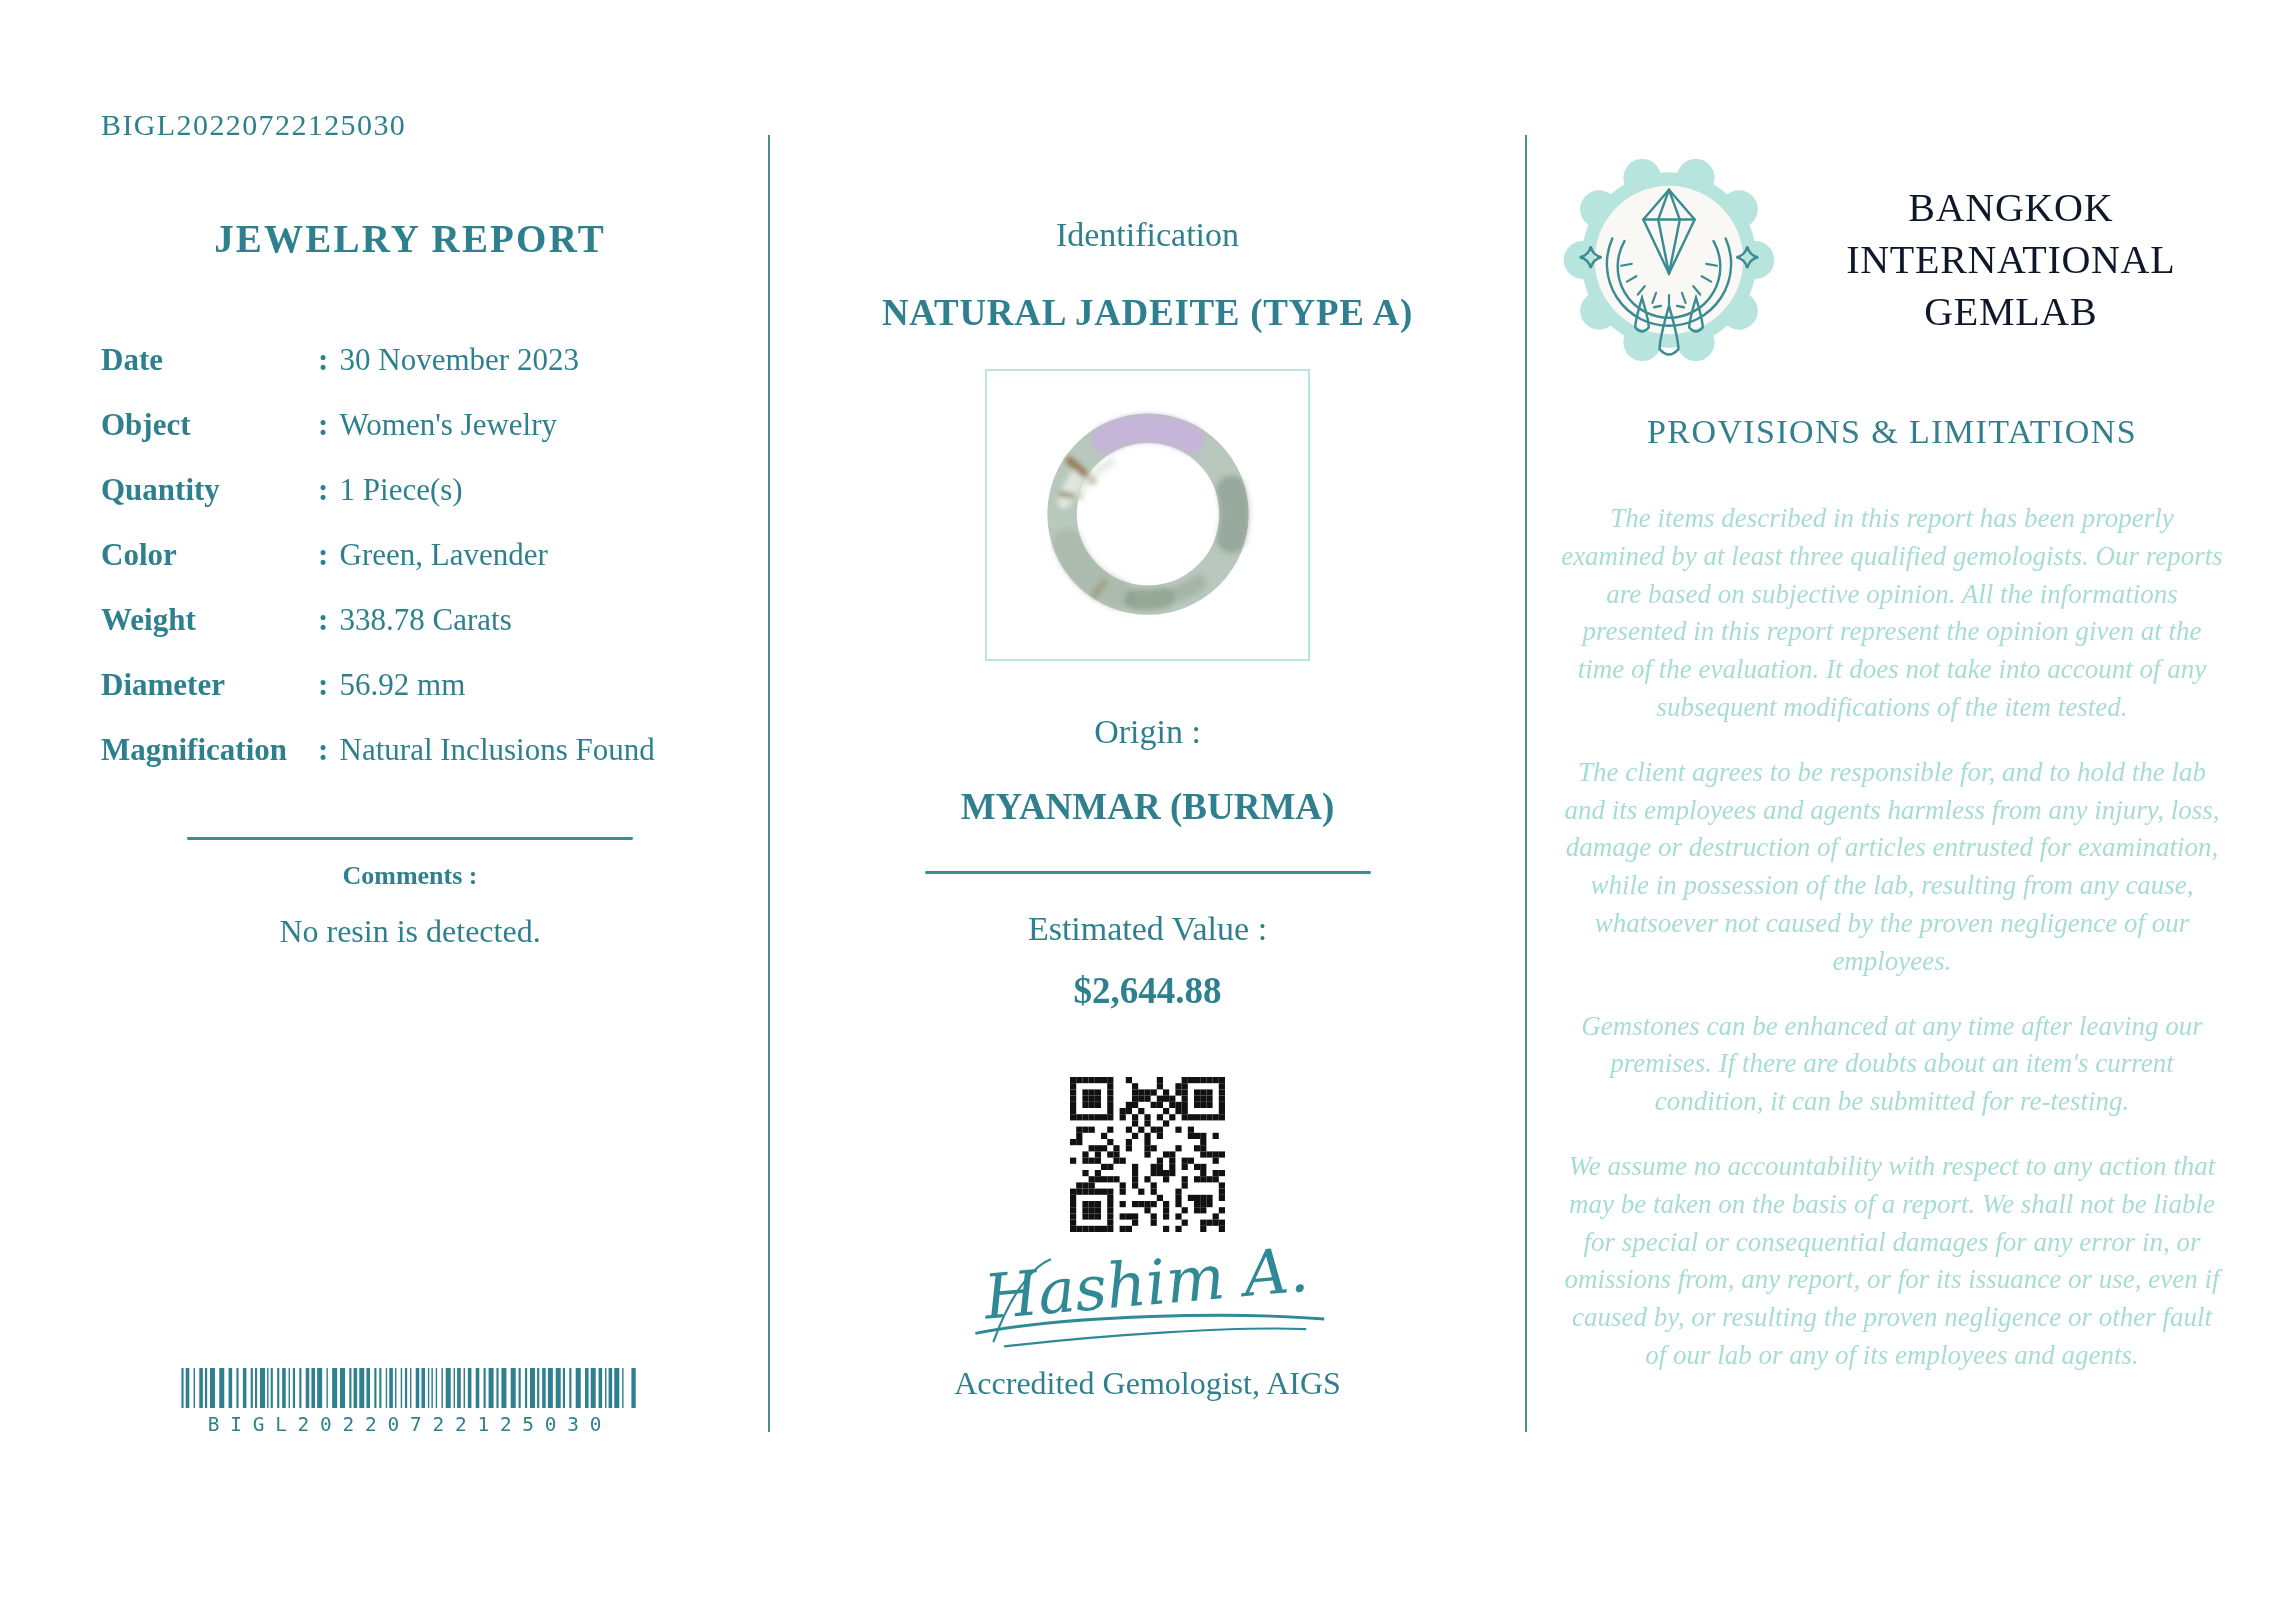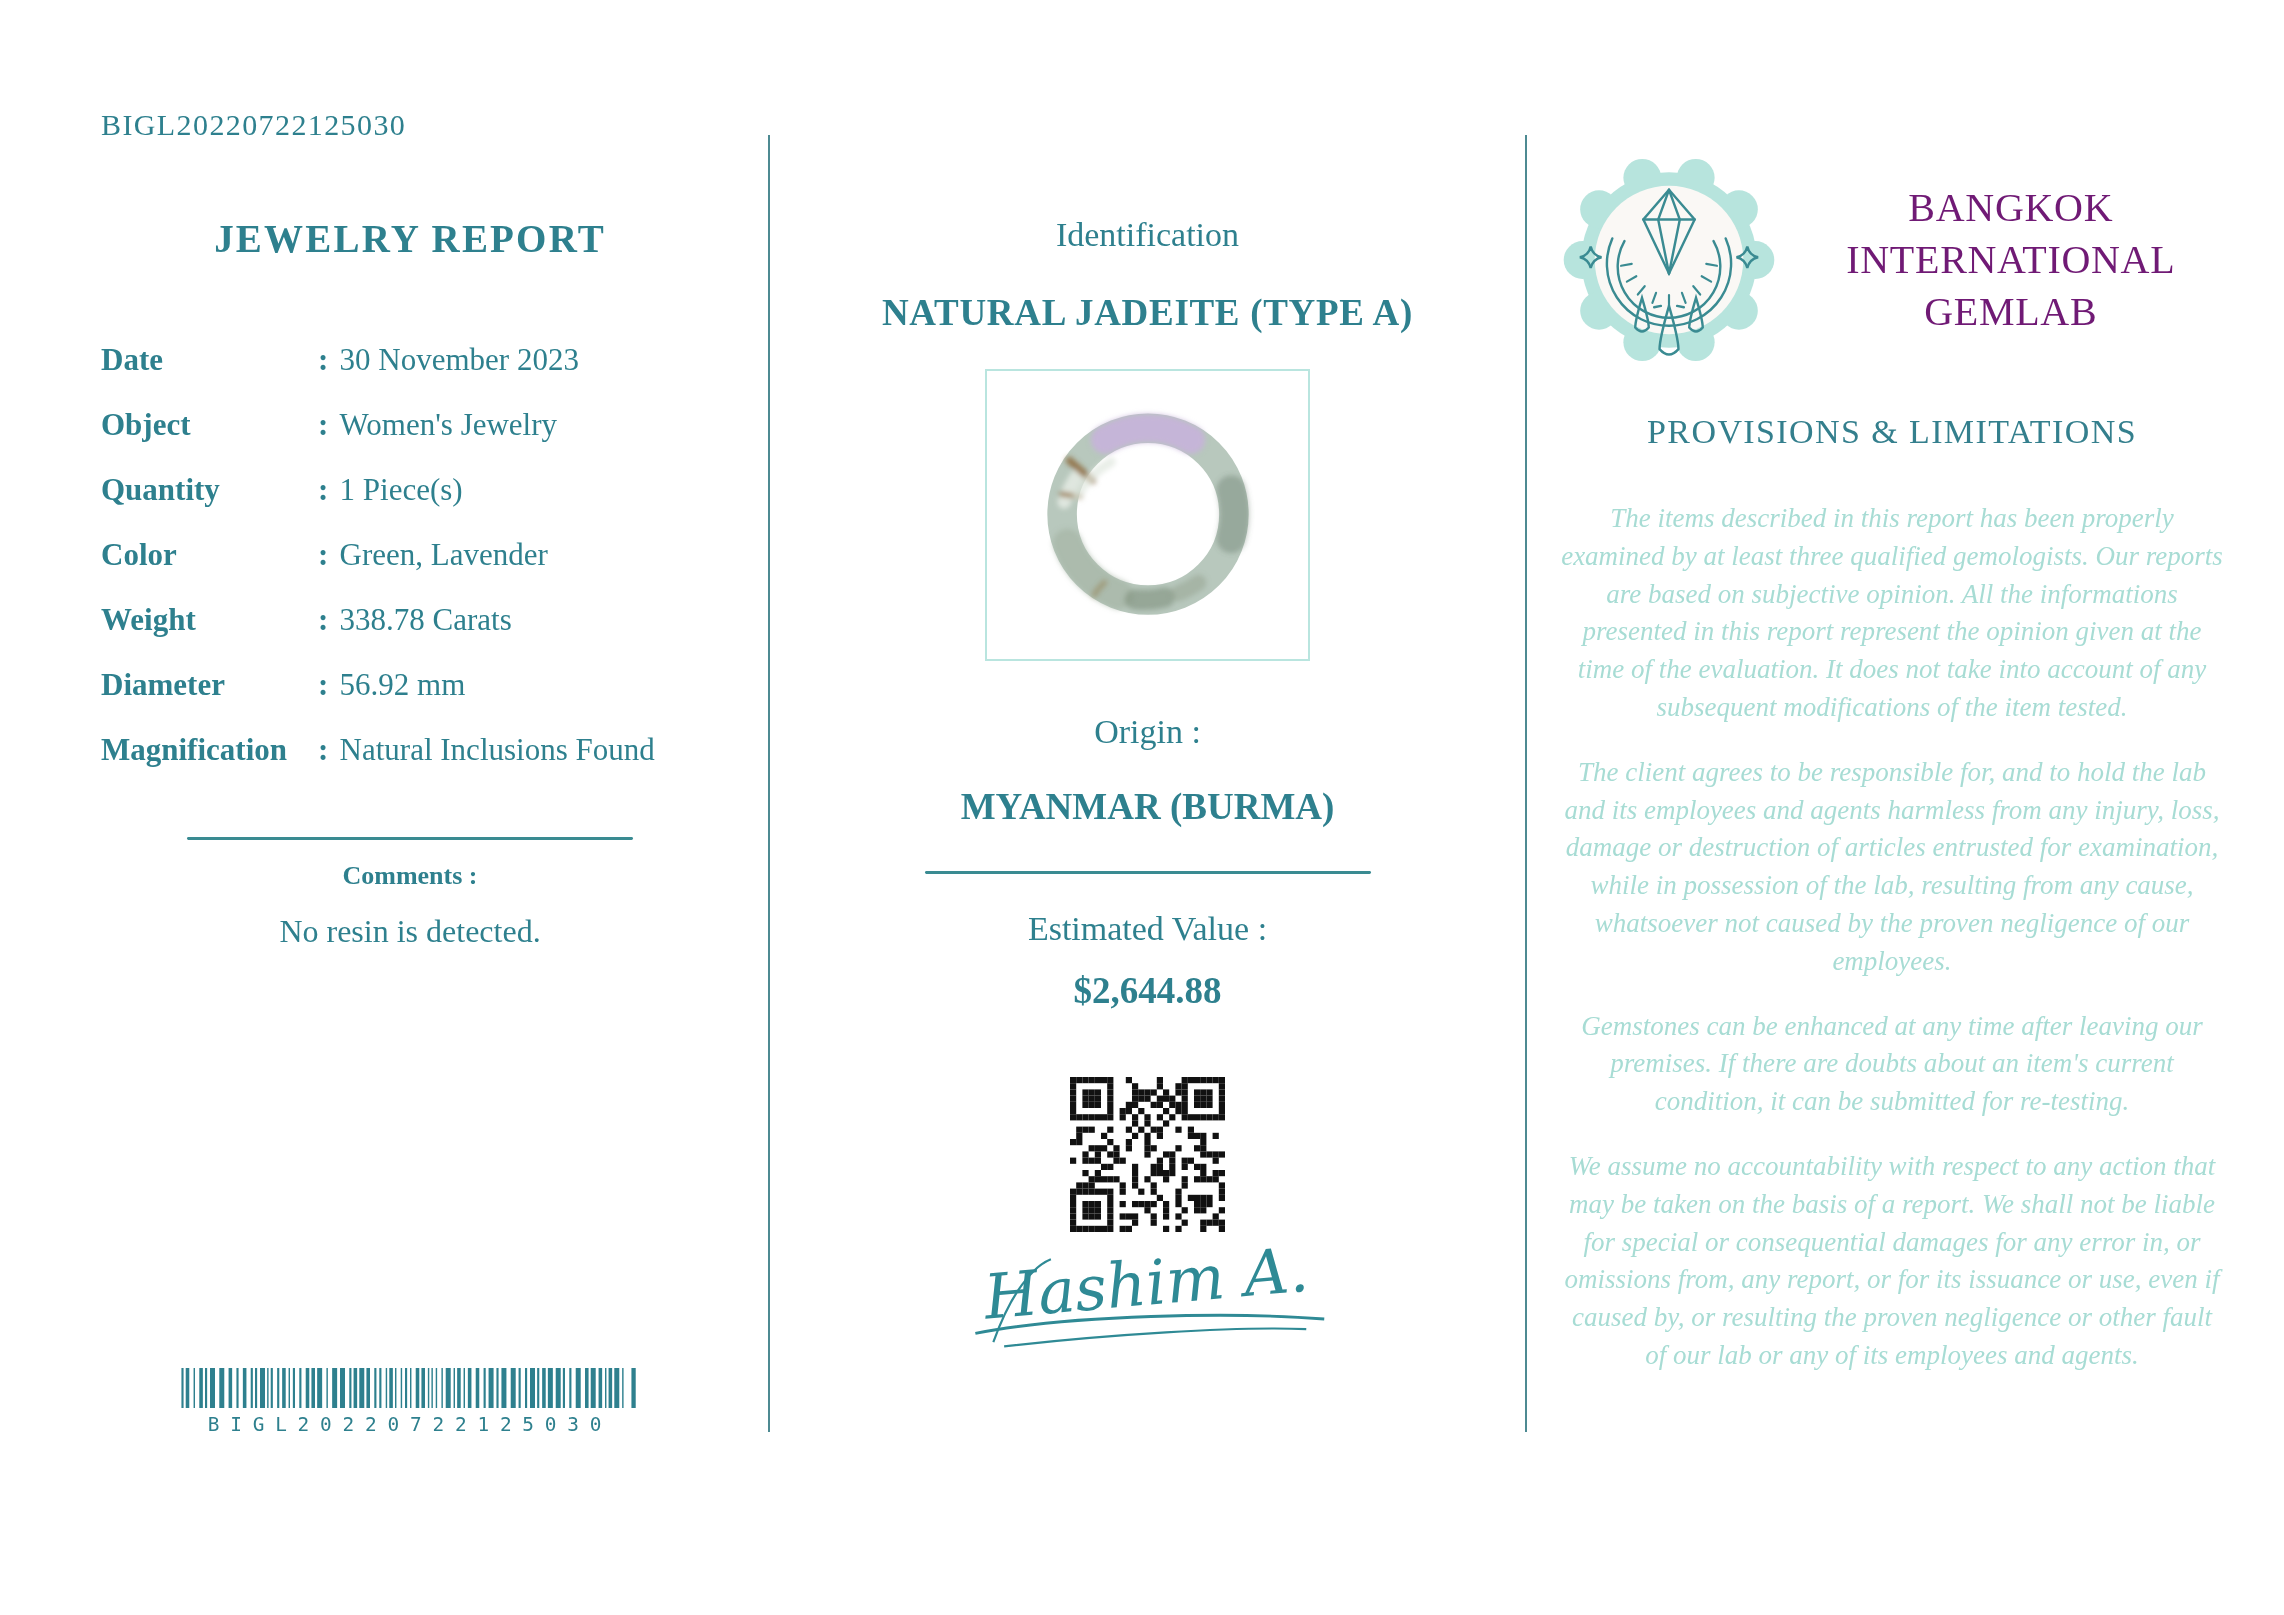--- a/index.html
+++ b/index.html
@@ -58,21 +58,21 @@
   .qr-wrap{margin-top:65px;display:flex;justify-content:center;}
   .signature-wrap{margin-top:1.4px;display:flex;justify-content:center;}
   .signatory-title{margin-top:-5.8px;font-size:32px;}
 
   
   .col-right{position:absolute;left:1561px;top:0;width:662px;}
   .lab-header{display:flex;margin-top:152px;align-items:center;}
   .lab-logo{flex:none;width:216px;height:216px;}
   .lab-name{
     flex:1;text-align:center;font-size:40px;line-height:1.3;
-    color:#701a75;letter-spacing:0.7px;padding-left:21.6px;
+    color:#0f172a;letter-spacing:0.7px;padding-left:21.6px;
   }
   .provisions-heading{
     margin-top:45px;text-align:center;font-size:34px;letter-spacing:1.4px;color:#347f8d;
   }
   .provision{
     margin-top:24.5px;text-align:center;font-style:italic;
     font-size:27px;line-height:1.4;color:#a7dcd4;
   }
   .provision:first-of-type{margin-top:49px;}
 </style>
@@ -538,20 +538,21 @@
       <svg width="446" height="137" viewBox="0 0 620 190">
         <text x="310" y="98" text-anchor="middle" font-family="DejaVu Serif, serif" font-style="italic" font-size="86" fill="#2f8a95" transform="rotate(-5 310 98)">Hashim A.</text>
         <g stroke="#2f8a95" fill="none">
           <path d="M70,138 C200,112 430,108 555,118" stroke-width="4"></path>
           <path d="M110,156 C250,140 430,128 530,132" stroke-width="3"></path>
           <path d="M95,150 C120,80 150,45 175,35" stroke-width="3"></path>
         </g>
       </svg>
     </div>
 
+    <div class="signatory-title">Accredited Gemologist, AIGS</div>
   </div>
 
   <div class="col-right">
     <div class="lab-header">
       <svg class="lab-logo" viewBox="0 0 160 160">
         <g fill="#b7e4dd">
           <circle cx="80" cy="80" r="65"></circle>
           <circle cx="144" cy="80" r="14"></circle>
             <circle cx="131.8" cy="42.4" r="14"></circle>
           <circle cx="99.8" cy="19.1" r="14"></circle>

